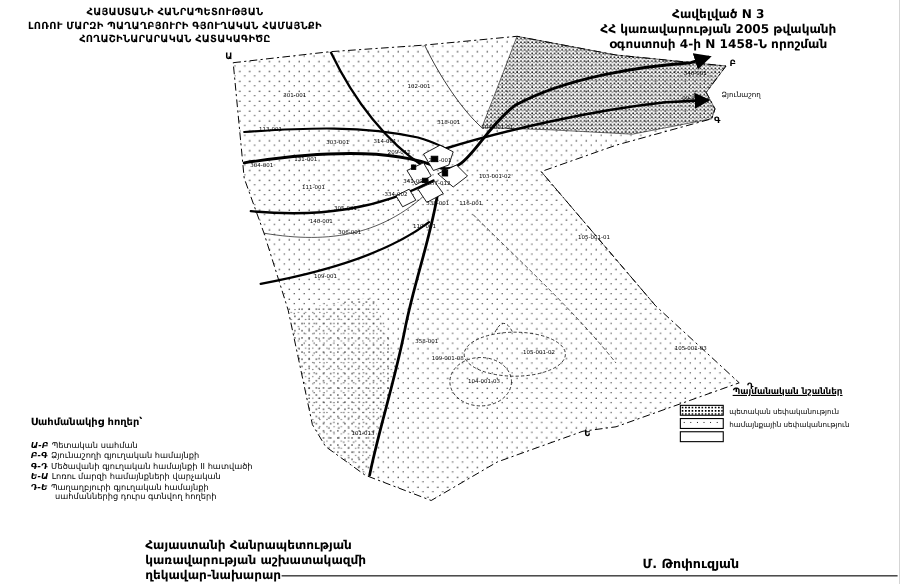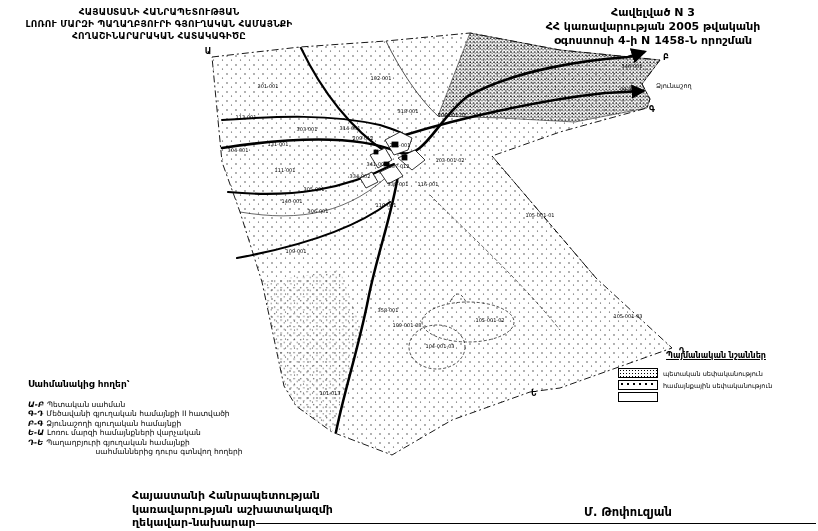--- a/index.html
+++ b/index.html
@@ -16,21 +16,21 @@
     font-weight:bold;font-size:11px;line-height:14px;}
   
   .map-svg{position:absolute;left:0;top:0;width:818px;height:531px;}
   .plabel{font:5px "DejaVu Sans",sans-serif;fill:#000;text-anchor:middle;}
   .corner-letter{font:bold 8px "DejaVu Sans",sans-serif;fill:#000;text-anchor:middle;}
   .neighbor{font:6.5px "DejaVu Sans",sans-serif;fill:#000;}
   
   .legend-left{left:28px;top:380px;width:260px;font-size:7.5px;line-height:9.5px;}
   .legend-left .lg-title{font-weight:bold;font-size:9px;margin-bottom:10px;}
   .bl-row .code{font-weight:bold;margin-right:3px;font-style:italic;}
-  .bl-cont{padding-left:22px;text-align:center;}
+  .bl-cont{padding-left:22px;}
   
   .legend-right{left:618px;top:352px;width:196px;font-size:6.5px;line-height:8px;}
   .legend-right .lg-title{font-weight:bold;font-size:8px;text-align:center;
     margin-bottom:8px;text-decoration:underline;}
   .rl-row{display:flex;align-items:center;margin-bottom:2px;}
   .swatch{width:38px;height:8px;border:1px solid #000;margin-right:5px;flex:0 0 auto;background:#fff;}
   .sw-state{background-image:radial-gradient(#000 0.9px, transparent 0.9px);background-size:3px 3px;}
   .sw-community{background-image:radial-gradient(#000 0.8px, transparent 0.8px);background-size:6px 6px;}
   .sw-private{background:#fff;}
   .rl-label{padding-top:1px;}
@@ -161,24 +161,24 @@
     <div>ՀՀ կառավարության 2005 թվականի</div>
     <div>օգոստոսի 4-ի N 1458-Ն որոշման</div>
   </div>
 
   <div class="abs legend-left">
     <div class="lg-title">Սահմանակից հողեր՝</div>
     <div class="bl-row">
       <span class="code">Ա-Բ</span><span>Պետական սահման</span>
     </div>
     <div class="bl-row">
+      <span class="code">Բ-Գ</span><span>Ձյունաշողի գյուղական համայնքի</span>
+    </div>
+    <div class="bl-row">
       <span class="code">Գ-Դ</span><span>Մեծավանի գյուղական համայնքի II հատվածի</span>
-    </div>
-    <div class="bl-row">
-      <span class="code">Բ-Գ</span><span>Ձյունաշողի գյուղական համայնքի</span>
     </div>
     <div class="bl-row">
       <span class="code">Ե-Ա</span><span>Լոռու մարզի համայնքների վարչական</span>
     </div>
     <div class="bl-row">
       <span class="code">Դ-Ե</span><span>Պաղաղբյուրի գյուղական համայնքի</span>
     </div>
     <div class="bl-cont">սահմաններից դուրս գտնվող հողերի</div>
   </div>
 

